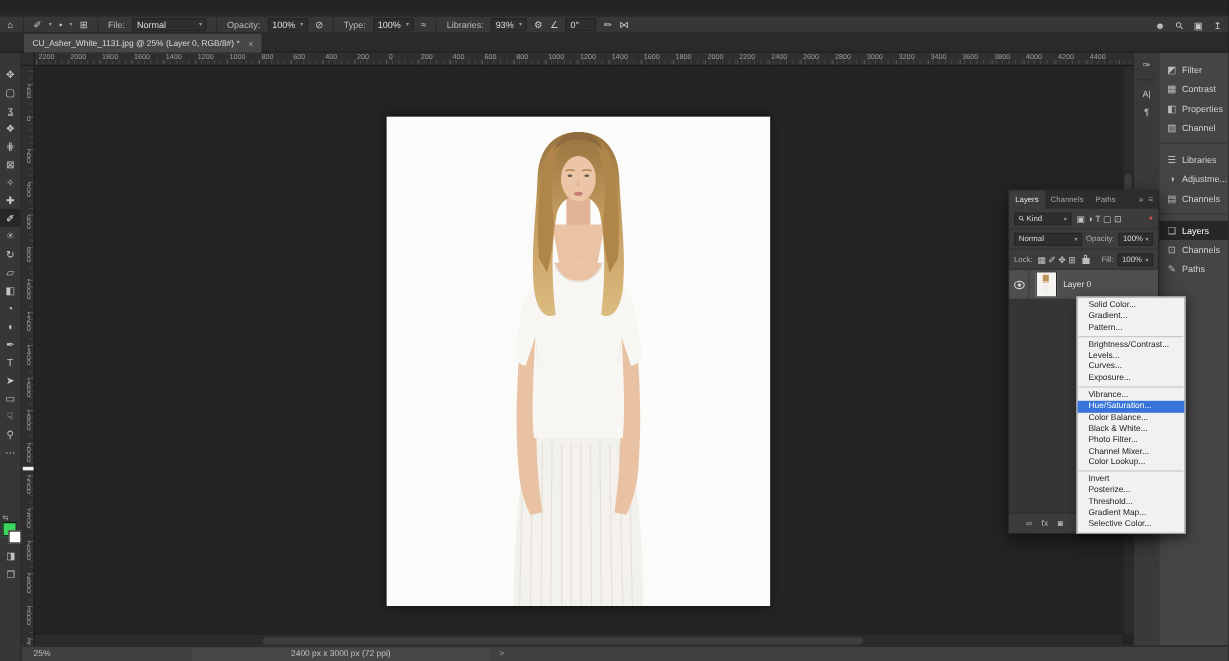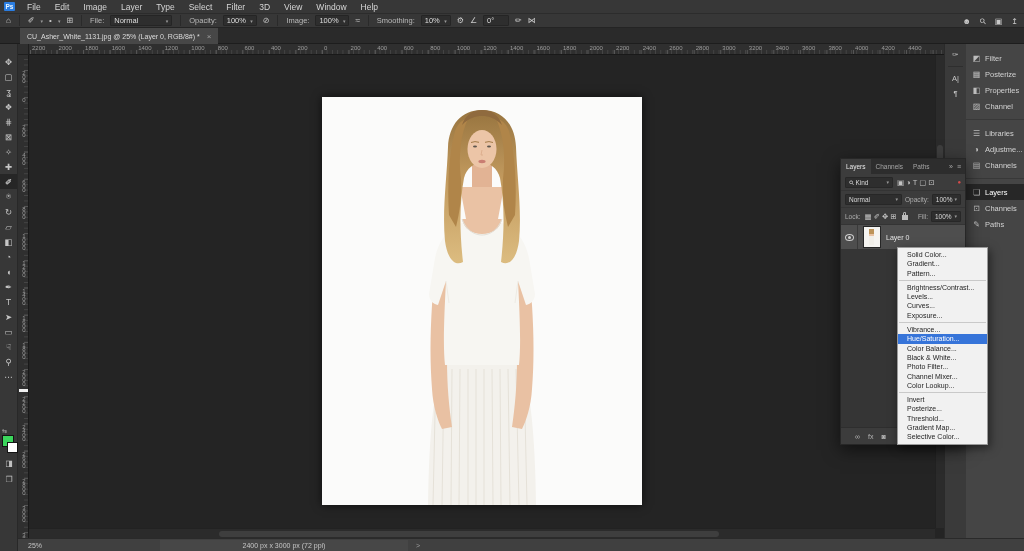--- a/index.html
+++ b/index.html
@@ -134,36 +134,20 @@
              border-top:1px solid #2a2a2a;display:flex;align-items:center;font-size:7px;color:#c6c6c6;box-sizing:border-box;}
   .sb-zoom{margin-left:10px;}
   .sb-doc{margin-left:118px;width:248px;height:11px;line-height:11px;text-align:center;background:#474747;}
   .sb-chev{margin-left:8px;color:#9f9f9f;}
 </style>
 </head>
 <body>
 
 <div id="app">
 
-  <header class="menubar">
-    <span class="pslogo">Ps</span>
-    <nav id="menus" style="display:flex;">
-        <span class="menu-item">File</span>
-        <span class="menu-item">Edit</span>
-        <span class="menu-item">Image</span>
-        <span class="menu-item">Layer</span>
-        <span class="menu-item">Type</span>
-        <span class="menu-item">Select</span>
-        <span class="menu-item">Filter</span>
-        <span class="menu-item">3D</span>
-        <span class="menu-item">View</span>
-        <span class="menu-item">Window</span>
-        <span class="menu-item">Help</span>
-      </nav>
-  </header>
 
   <div class="optionsbar">
     <span class="ob-ico">⌂</span>
     <span class="ob-sep"></span>
     <span class="ob-ico">✐</span>
     <span class="ob-caret">▾</span>
     <span class="ob-ico">•</span>
     <span class="ob-caret">▾</span>
     <span class="ob-ico">⊞</span>
     <span class="ob-sep"></span>
@@ -173,30 +157,30 @@
       <span class="ob-caret" style="margin-left:auto;">▾</span>
     </span>
     <span class="ob-sep"></span>
     <span>Opacity:</span>
     <span class="ob-box" style="width:34px;">
       <span>100%</span>
       <span class="ob-caret" style="margin-left:auto;">▾</span>
     </span>
     <span class="ob-ico">⊘</span>
     <span class="ob-sep"></span>
-    <span>Image:</span>
+    <span>Type:</span>
     <span class="ob-box" style="width:34px;">
       <span>100%</span>
       <span class="ob-caret" style="margin-left:auto;">▾</span>
     </span>
     <span class="ob-ico">≈</span>
     <span class="ob-sep"></span>
-    <span>Smoothing:</span>
+    <span>Libraries:</span>
     <span class="ob-box" style="width:30px;">
-      <span>10%</span>
+      <span>93%</span>
       <span class="ob-caret" style="margin-left:auto;">▾</span>
     </span>
     <span class="ob-ico">⚙</span>
     <span class="ob-ico">∠</span>
     <span class="ob-box" style="width:26px;">
       <span>0°</span>
     </span>
     <span class="ob-ico">✏</span>
     <span class="ob-ico">⋈</span>
     <span class="ob-right">
@@ -408,21 +392,21 @@
       <div class="cs-ico">¶</div>
     </div>
 
   <div class="dock" id="dock">
       <div class="dock-item">
         <span class="g">◩</span>
         <span class="lbl">Filter</span>
       </div>
       <div class="dock-item">
         <span class="g">▦</span>
-        <span class="lbl">Posterize</span>
+        <span class="lbl">Contrast</span>
       </div>
       <div class="dock-item">
         <span class="g">◧</span>
         <span class="lbl">Properties</span>
       </div>
       <div class="dock-item">
         <span class="g">▨</span>
         <span class="lbl">Channel</span>
       </div>
       <div class="dock-div"></div>

